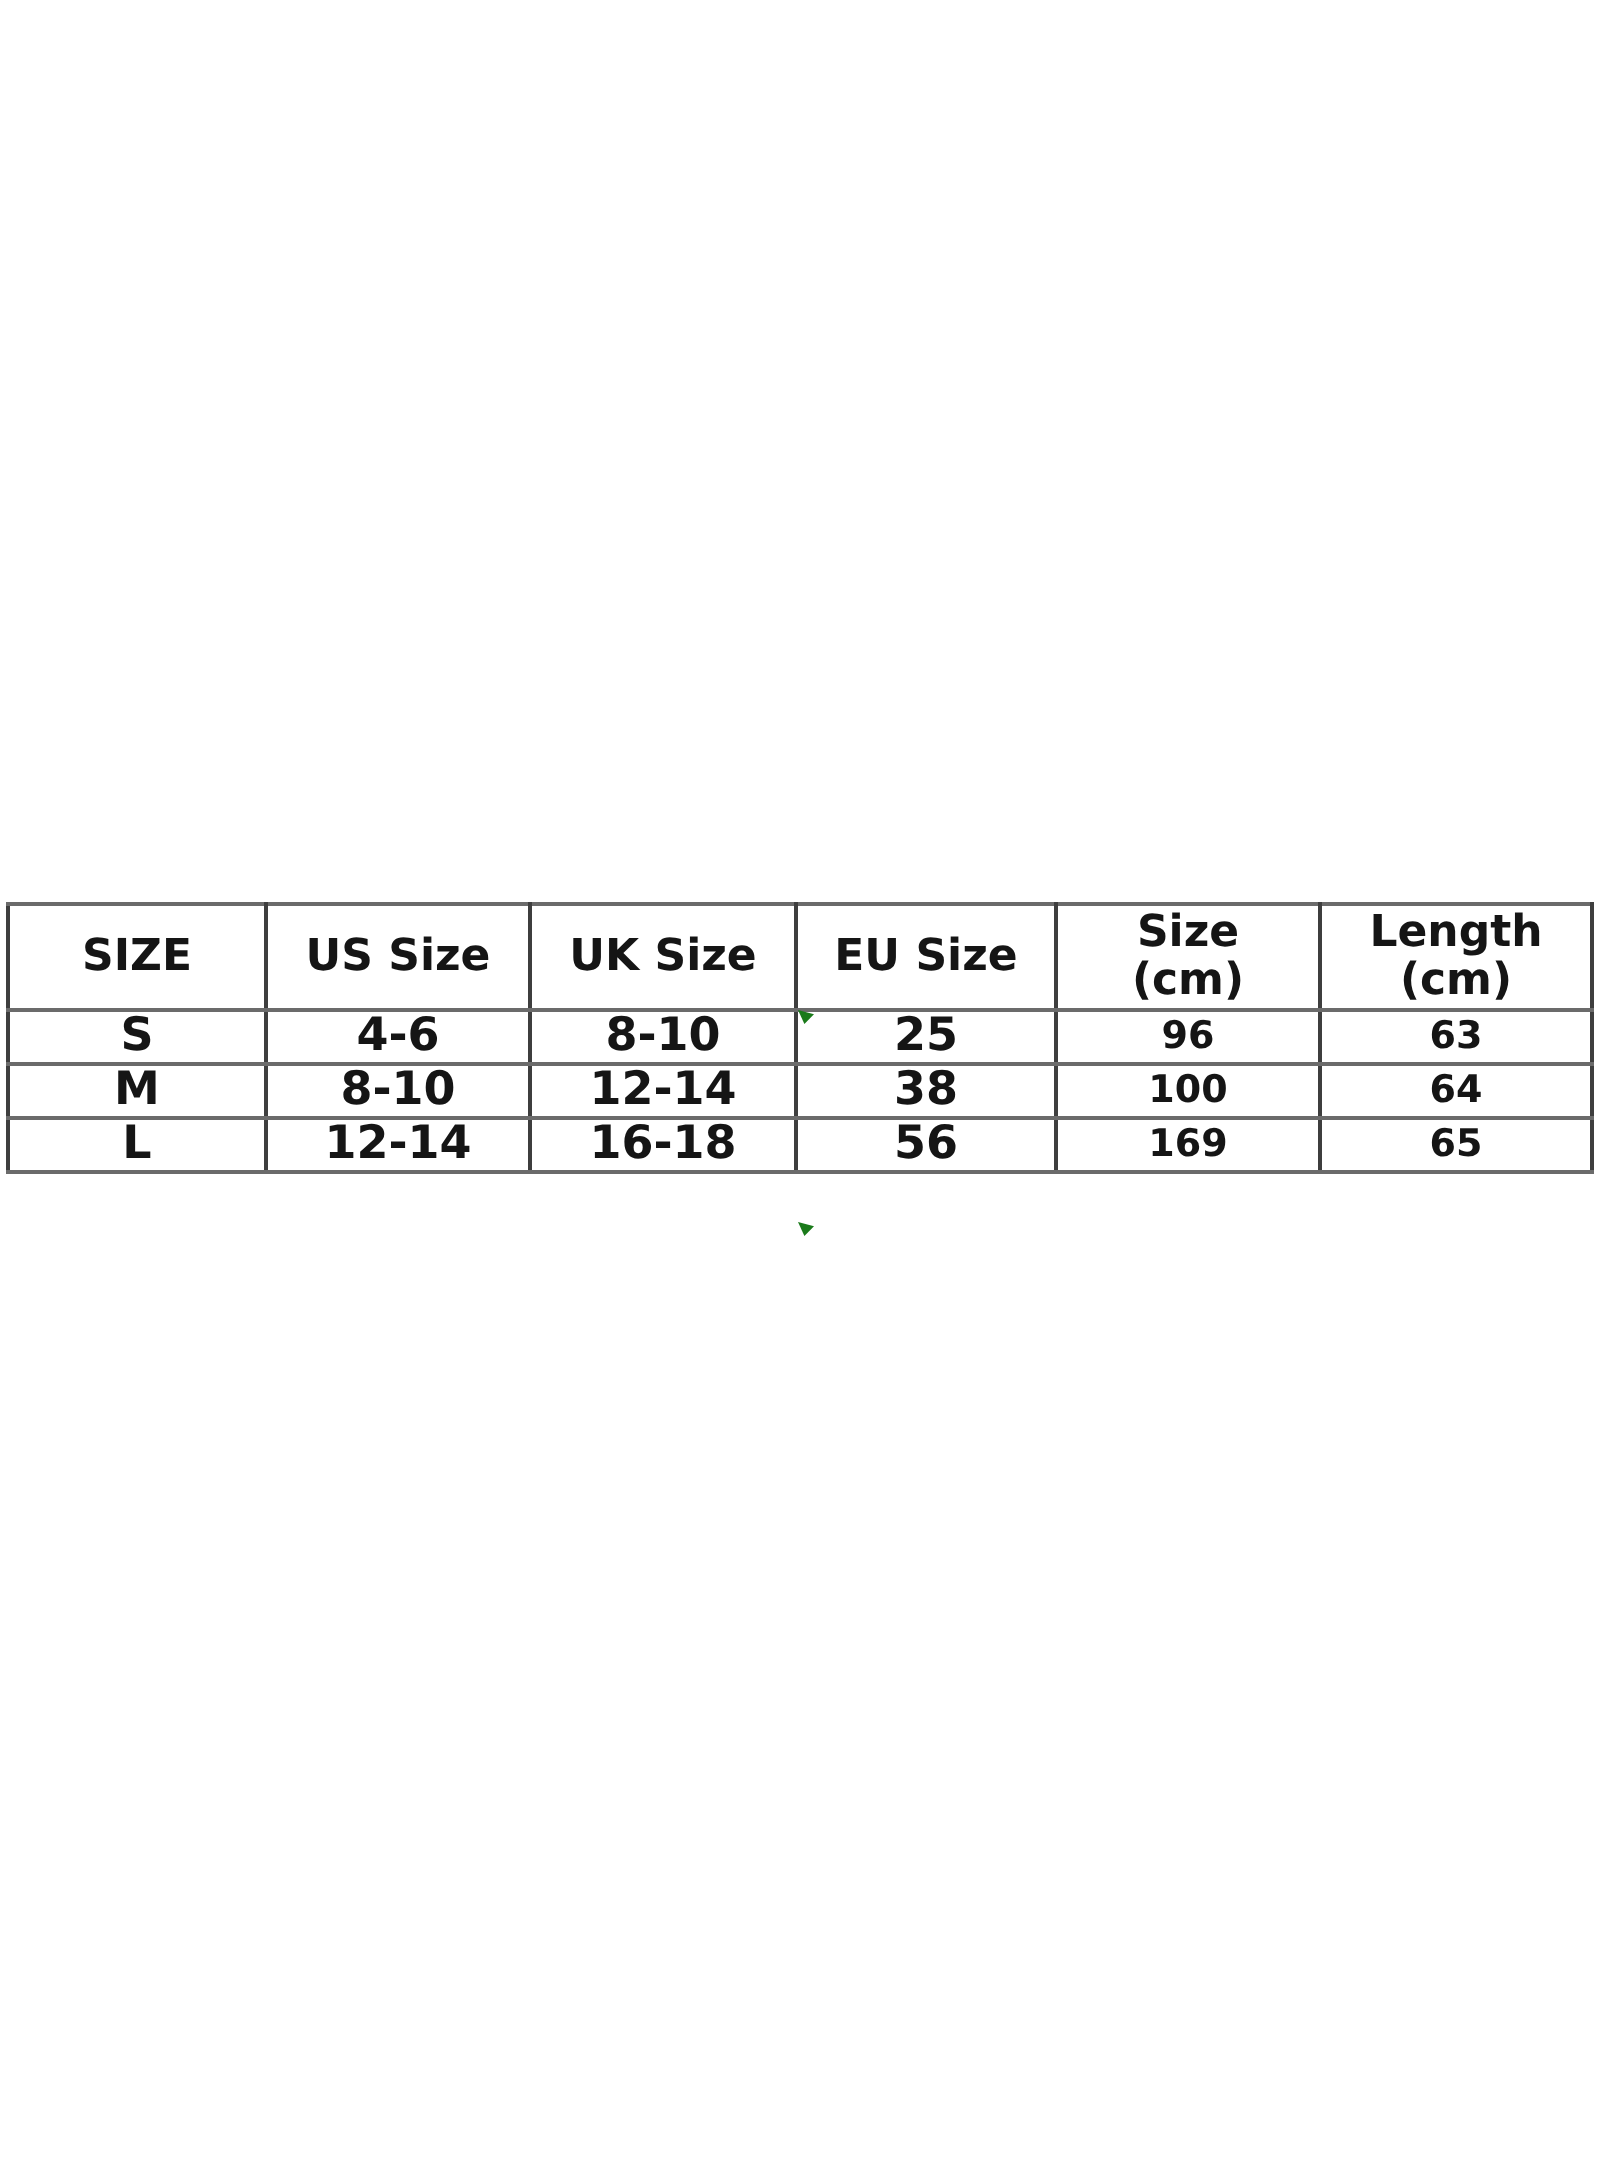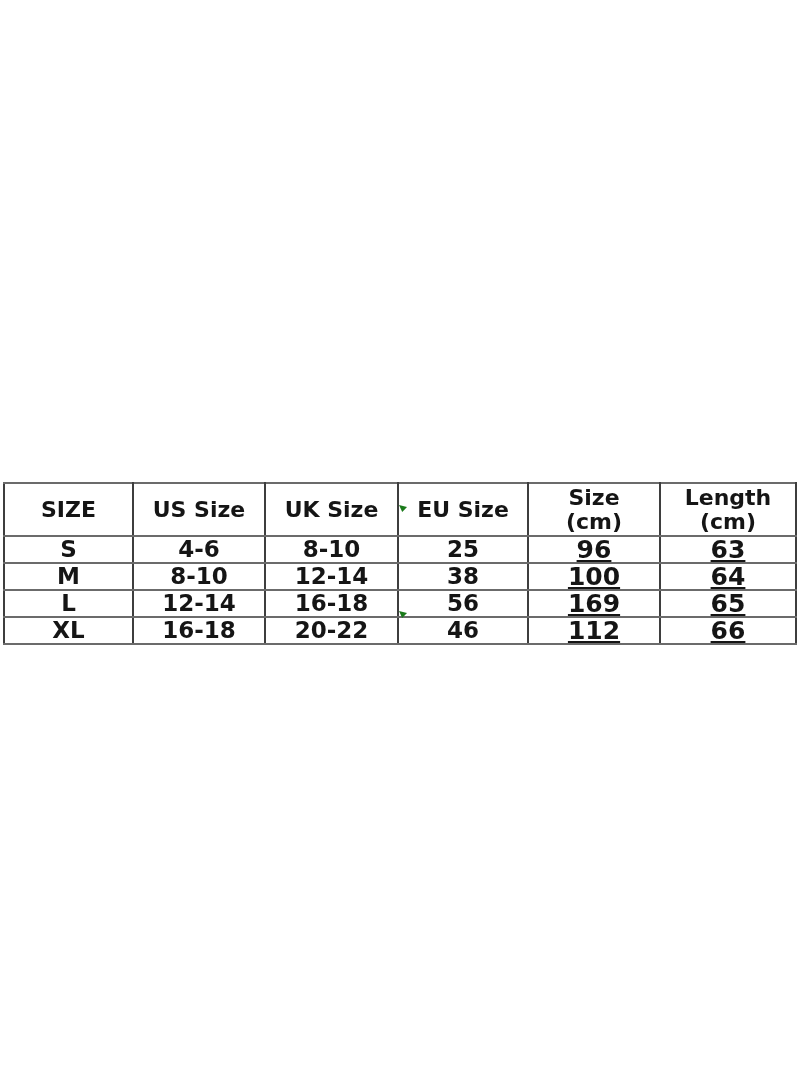--- a/index.html
+++ b/index.html
@@ -16,21 +16,20 @@
     font-family: "DejaVu Sans", "Liberation Sans", sans-serif;
   }
   table.size-chart {
     position: absolute;
     left: 3px;
     top: 451px;
     width: 792px;
     border-collapse: collapse;
     table-layout: fixed;
     color: #151515;
-    margin-top: 31px;
   }
   table.size-chart th,
   table.size-chart td {
     border-style: solid;
     border-width: 2px;
     border-top-color: #6b6b6b;
     border-bottom-color: #6b6b6b;
     border-left-color: #3e3e3e;
     border-right-color: #3e3e3e;
     text-align: center;
@@ -38,21 +37,21 @@
     font-weight: 700;
     padding: 0;
     overflow: hidden;
     background: #ffffff;
   }
   tr.header-row { height: 53px; }
   tr.data-row   { height: 27px; }
   .hdr { font-size: 22px; line-height: 24px; }
   .hdr .hline { display: block; }
   td.big   { font-size: 23px; line-height: 25px; }
-  td.small { font-size: 25px; line-height: 21px; text-decoration: underline; }
+  td.small { font-size: 19px; line-height: 21px; }
   .col-size   { width: 129px; }
   .col-us     { width: 132px; }
   .col-uk     { width: 133px; }
   .col-eu     { width: 130px; }
   .col-bust   { width: 132px; }
   .col-length { width: 136px; }
   .green-tick {
     position: absolute;
     width: 8px;
     height: 7px;
@@ -120,28 +119,20 @@
 
     <tr class="data-row">
       <td class="big">L</td>
       <td class="big">12-14</td>
       <td class="big">16-18</td>
       <td class="big">56</td>
       <td class="small">169</td>
       <td class="small">65</td>
     </tr>
 
-    <tr class="data-row">
-      <td class="big">XL</td>
-      <td class="big">16-18</td>
-      <td class="big">20-22</td>
-      <td class="big">46</td>
-      <td class="small">112</td>
-      <td class="small">66</td>
-    </tr>
 
   </tbody>
     </table>
 
   <div class="green-tick tick-1"></div>
   <div class="green-tick tick-2"></div>
 
 </div>
 
 </body></html>

